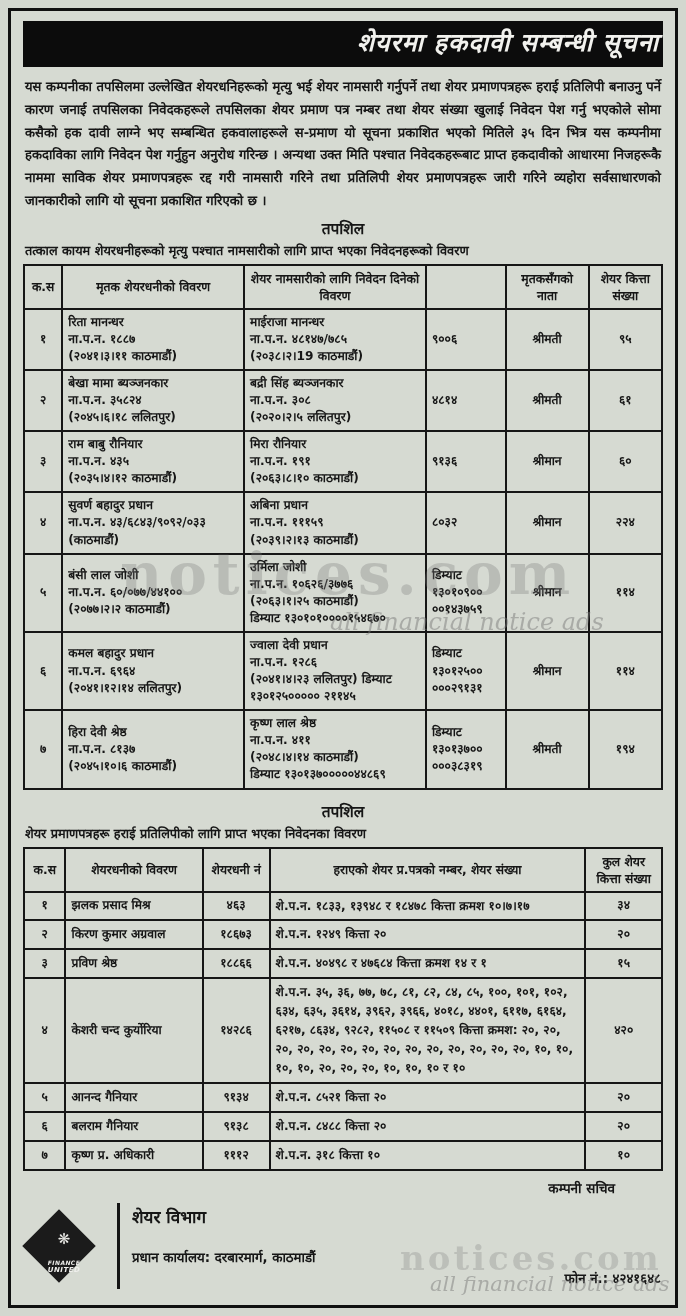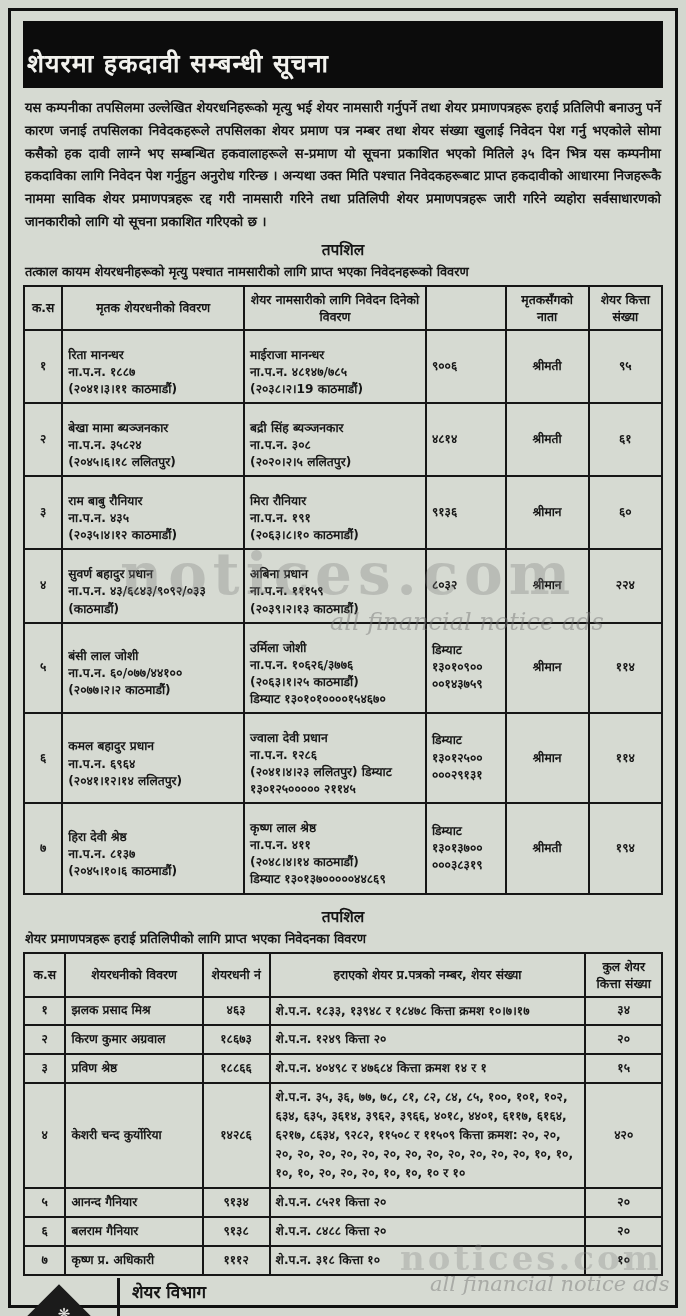--- a/index.html
+++ b/index.html
@@ -1,30 +1,30 @@
 <!DOCTYPE html>
 <html><head>
 <meta charset="utf-8">
 <style>
   html,body{margin:0;padding:0;background:#b9beb6;}
   .page{position:relative;width:686px;height:1316px;background:#d3d7cf;overflow:hidden;
         font-family:"DejaVu Sans","Liberation Sans",sans-serif;color:#161616;}
   .frame{position:absolute;left:8px;top:8px;right:8px;bottom:8px;border:3px solid #101010;
          background:#d6dad2;padding:10px 12px;box-sizing:border-box;}
-  .titlebar{background:#0c0c0c;color:#f2f2ee;text-align:left;font-size:25px;font-weight:bold;
-            padding:24px 4px 9px;letter-spacing:1px;}
+  .titlebar{background:#0c0c0c;color:#f2f2ee;text-align:right;font-size:25px;font-weight:bold;
+            padding:3px 4px 9px;letter-spacing:1px;font-style:italic;}
   .intro{font-size:13.1px;font-weight:600;line-height:1.74;text-align:justify;margin:9px 2px 4px;}
   .sec-head{text-align:center;font-weight:bold;font-size:15.5px;margin:4px 0 2px;}
   .sec-sub{font-size:12.8px;font-weight:600;margin:0 2px 5px;}
   table{border-collapse:collapse;width:100%;table-layout:fixed;padding-left:37px;}
   table,th,td{border:2px solid #161616;}
   th{font-size:12.3px;font-weight:bold;padding:4px 3px;vertical-align:middle;}
   td{font-size:12.2px;font-weight:600;padding:4px 5px;vertical-align:middle;line-height:1.4;}
   .cC{text-align:center;}
-  .nm{font-weight:bold;margin-top:12px;}
+  .nm{font-weight:bold;}
   .t2cert{line-height:1.55;}
   .sig{text-align:right;font-weight:bold;font-size:13.5px;margin:8px 48px 6px 0;}
   .footer{display:flex;align-items:center;margin:2px 2px 0;}
   .logo{position:relative;width:78px;height:84px;flex:0 0 78px;}
   .logo .dia{position:absolute;left:8px;top:6px;width:52px;height:52px;background:#1b1b1b;
              transform:rotate(45deg);transform-origin:center;margin-top:10px;}
   .logo .burst{position:absolute;left:0;right:0;top:26px;text-align:center;color:#e8e8e4;font-size:15px;}
   .logo .lg1{position:absolute;left:0;right:0;top:62px;text-align:center;color:#efefec;
              font-size:7px;font-weight:bold;font-style:italic;letter-spacing:.5px;}
   .logo .lg2{position:absolute;left:0;right:0;top:55px;text-align:center;color:#efefec;
@@ -285,20 +285,21 @@
       <tr>
         <td class="cC">७</td>
         <td class="nm">कृष्ण प्र. अधिकारी</td>
         <td class="cC">१११२</td>
         <td class="t2cert">शे.प.न. ३१८ कित्ता १०</td>
         <td class="cC">१०</td>
       </tr>
     </tbody>
       </table>
 
+    <div class="sig">कम्पनी सचिव</div>
 
     <div class="footer">
       <div class="logo">
         <div class="dia"></div>
         <div class="burst">❋</div>
         <div class="lg1">UNITED</div>
         <div class="lg2">FINANCE</div>
       </div>
       <div class="vbar"></div>
       <div class="dept">

